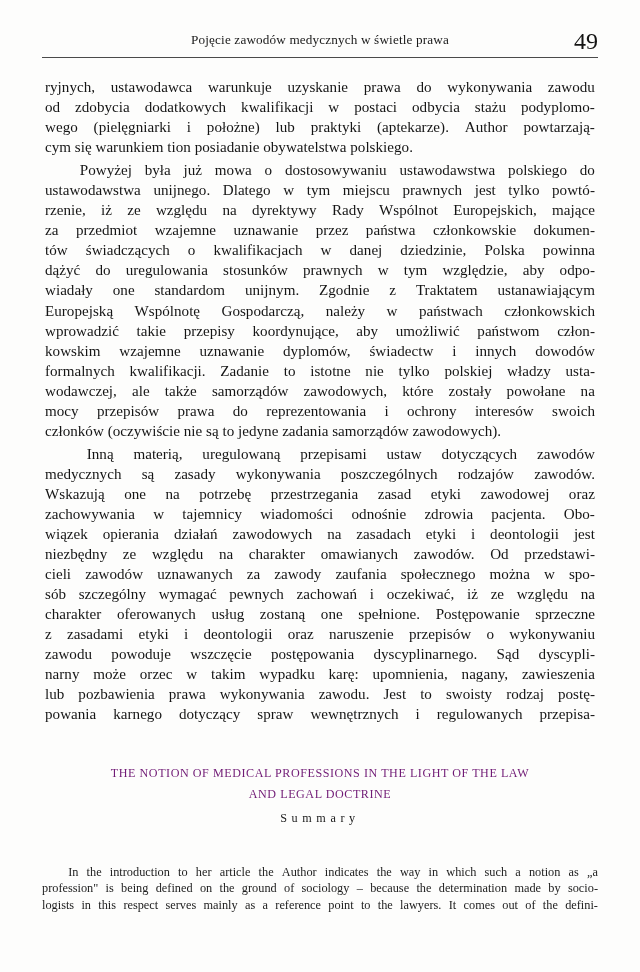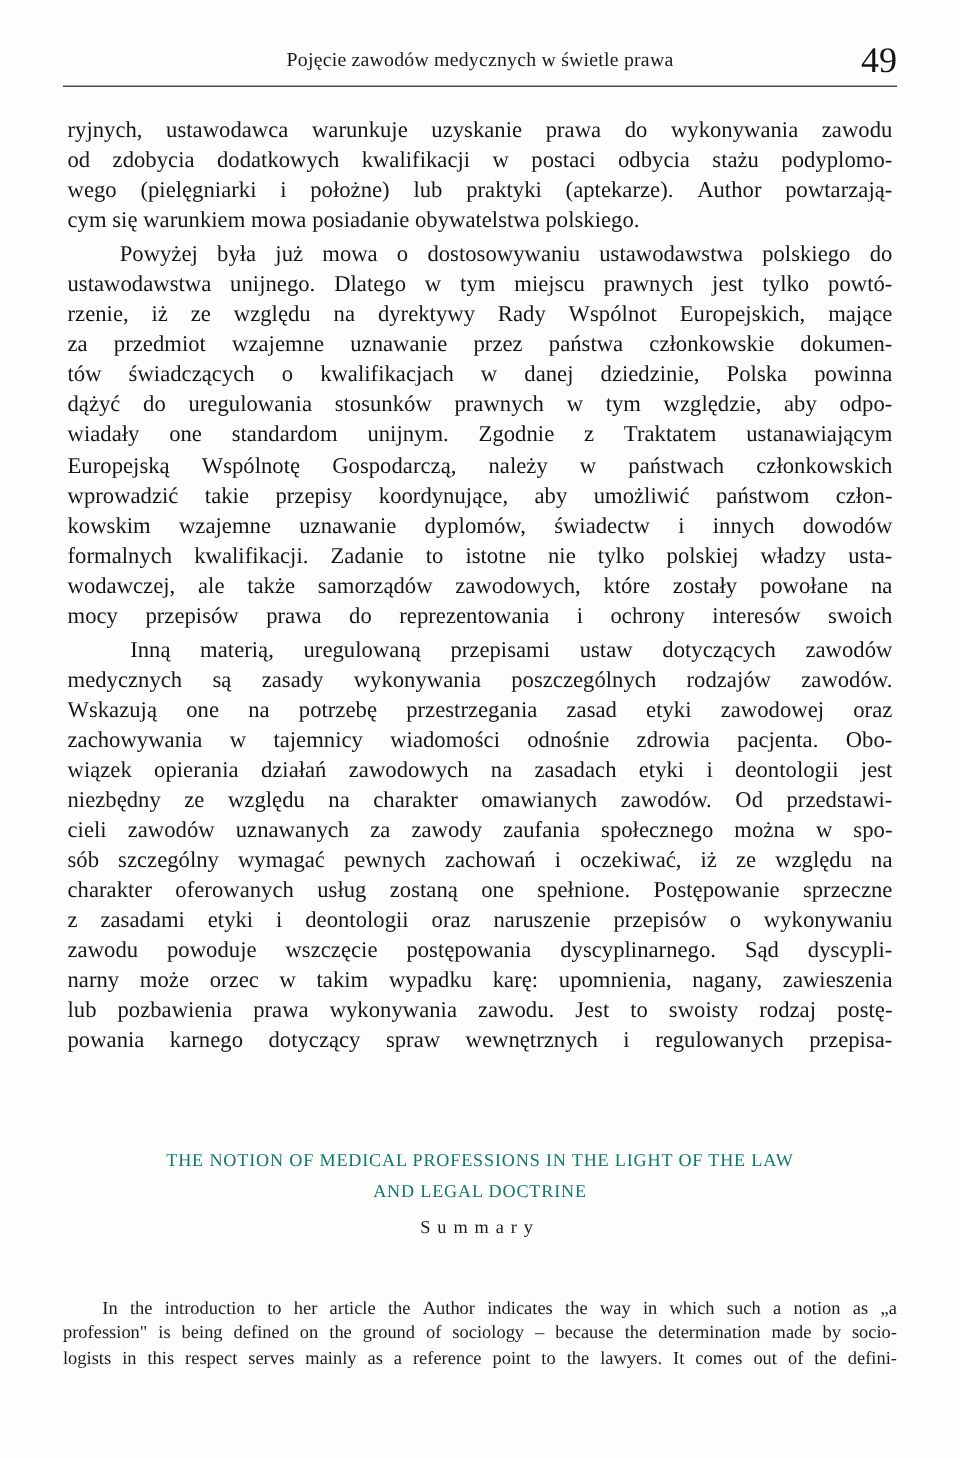--- a/index.html
+++ b/index.html
@@ -87,21 +87,21 @@
 
   
   .en-title {
     position: absolute;
     left: 42px;
     top: 763px;
     width: 556px;
     text-align: center;
     font-size: 12.1px;
     line-height: 21px;
-    color: #0f766e;
+    color: #701a75;
     letter-spacing: 0.55px;
   }
   .en-title .tline { display: block; white-space: nowrap; }
 
   .summary-head {
     position: absolute;
     left: 42px;
     top: 811px;
     width: 556px;
     text-align: center;
@@ -170,21 +170,21 @@
           <span>wego</span>
           <span>(pielęgniarki</span>
           <span>i</span>
           <span>położne)</span>
           <span>lub</span>
           <span>praktyki</span>
           <span>(aptekarze).</span>
           <span>Author</span>
           <span>powtarzają-</span>
         </span>
-        <span class="ln">cym się warunkiem mowa posiadanie obywatelstwa polskiego.</span>
+        <span class="ln">cym się warunkiem tion posiadanie obywatelstwa polskiego.</span>
       </p>
     <p class="para" id="para-2">
         <span class="ln j">
           <span class="indent-pad"></span>
           <span>Powyżej</span>
           <span>była</span>
           <span>już</span>
           <span>mowa</span>
           <span>o</span>
           <span>dostosowywaniu</span>
@@ -315,20 +315,21 @@
           <span>mocy</span>
           <span>przepisów</span>
           <span>prawa</span>
           <span>do</span>
           <span>reprezentowania</span>
           <span>i</span>
           <span>ochrony</span>
           <span>interesów</span>
           <span>swoich</span>
         </span>
+        <span class="ln">członków (oczywiście nie są to jedyne zadania samorządów zawodowych).</span>
       </p>
     <p class="para" id="para-3">
         <span class="ln j">
           <span class="indent-pad"></span>
           <span>Inną</span>
           <span>materią,</span>
           <span>uregulowaną</span>
           <span>przepisami</span>
           <span>ustaw</span>
           <span>dotyczących</span>

